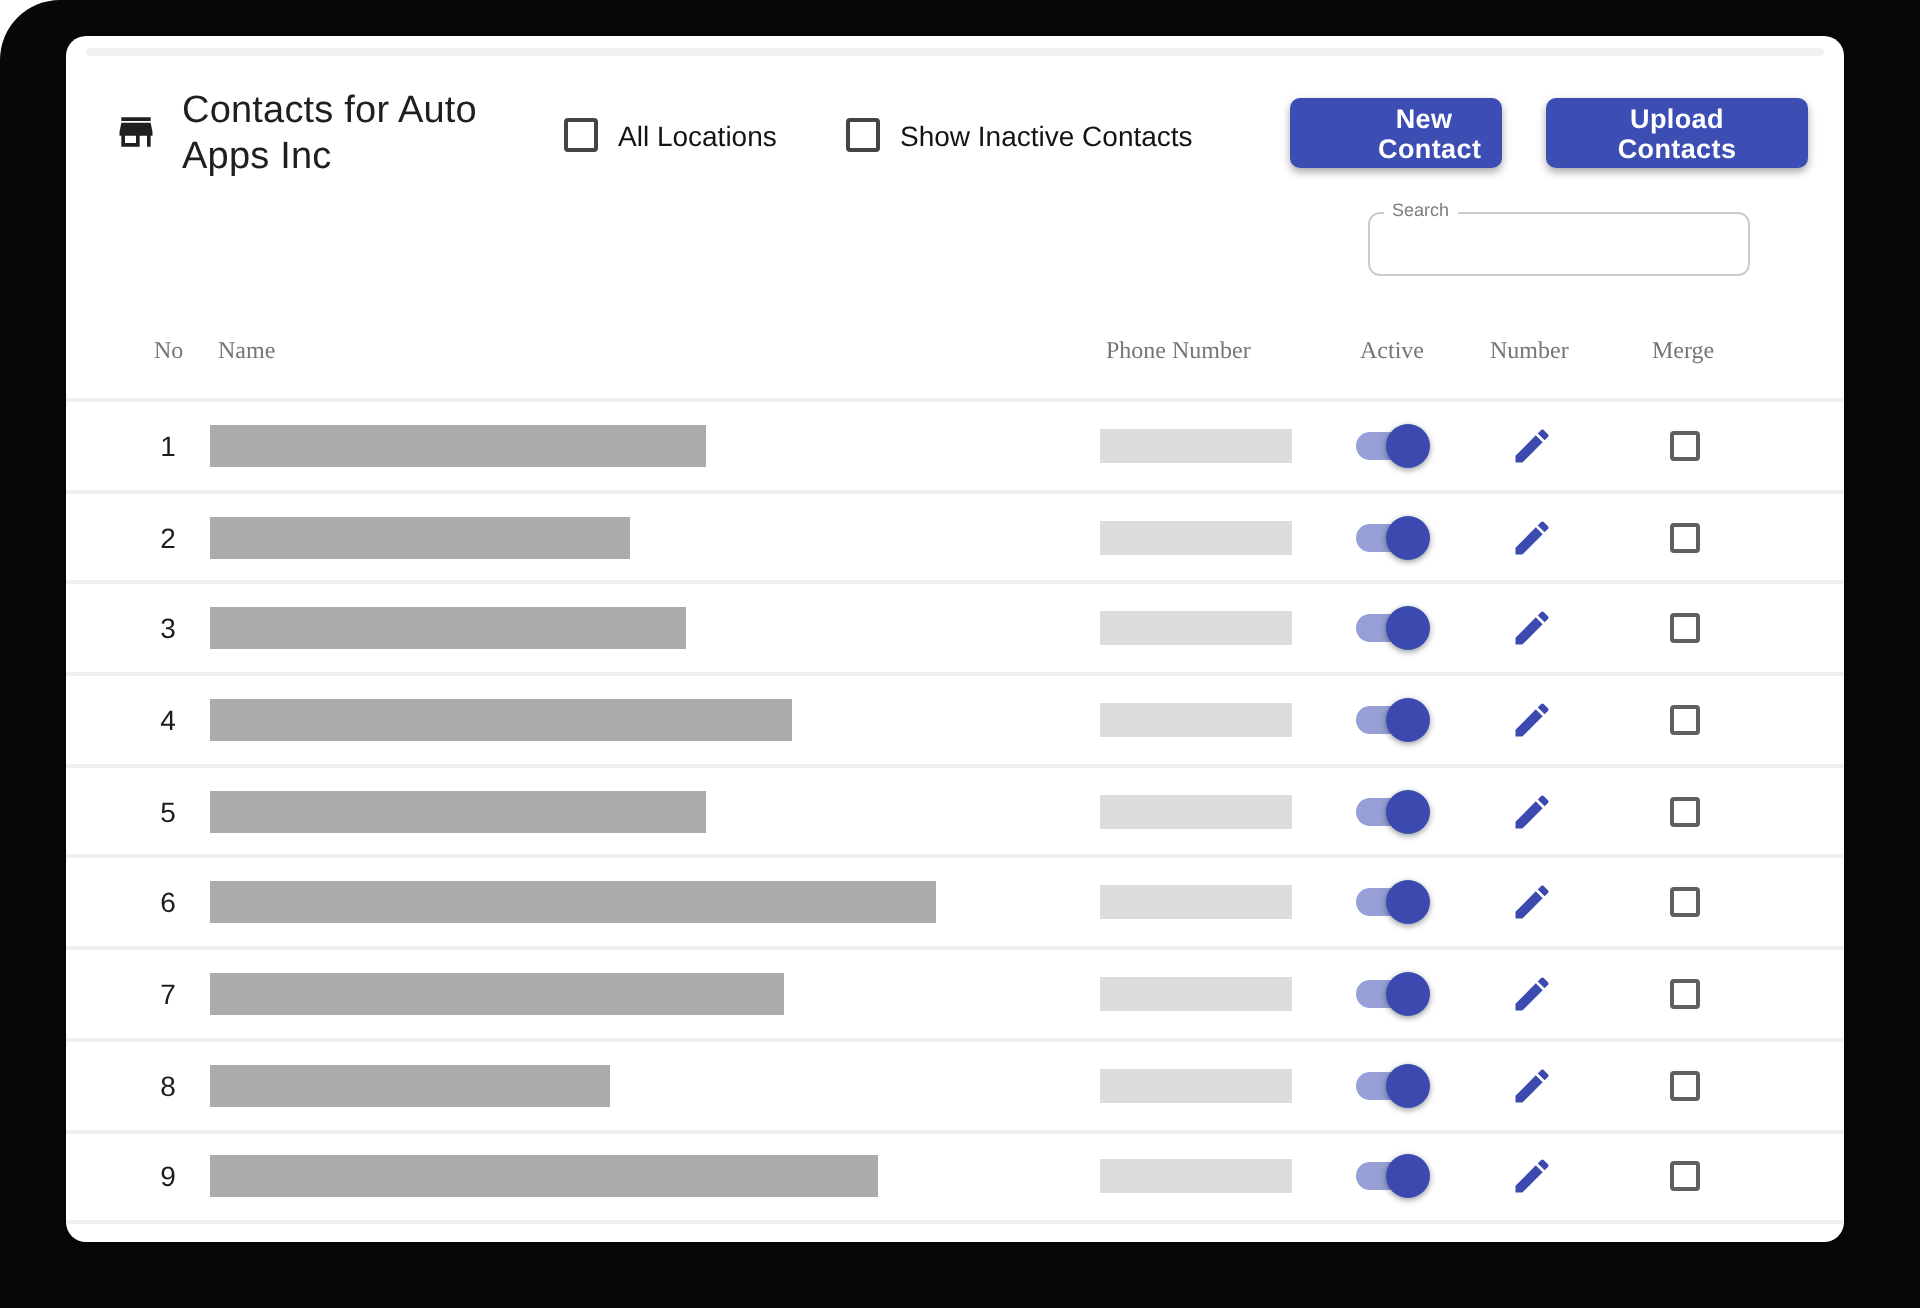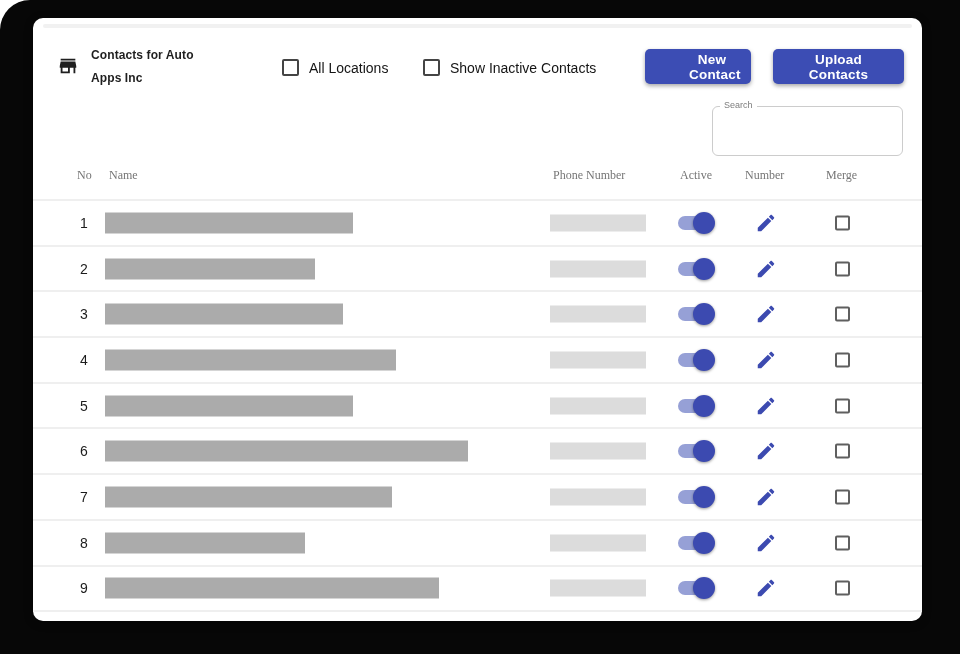--- a/index.html
+++ b/index.html
@@ -3,35 +3,35 @@
 <meta charset="utf-8">
 <style>
   * { margin:0; padding:0; box-sizing:border-box; }
   html,body { width:960px; height:654px; background:#ffffff; font-family:"Liberation Sans", sans-serif; }
   #frame { position:absolute; left:0; top:0; width:960px; height:654px; background:#070707; border-top-left-radius:30px; overflow:hidden; }
   #card { position:absolute; left:33px; top:18px; width:889px; height:603px; background:#ffffff; border-radius:10px; box-shadow:0 2px 8px rgba(0,0,0,.35); }
   .top-strip { position:absolute; left:10px; right:10px; top:6px; height:4px; background:#f1f1f1; border-radius:2px; }
 
   
   .store-icon { position:absolute; left:24px; top:37px; width:22px; height:22px; }
-  .title { position:absolute; left:58px; top:26px; font-size:12px; line-height:23px; font-weight:700; color:#1f1f1f; letter-spacing:.1px; }
+  .title { position:absolute; left:58px; top:26px; font-size:19px; line-height:23px; font-weight:400; color:#1f1f1f; letter-spacing:.1px; }
   .filter { position:absolute; top:41px; display:flex; align-items:center; gap:10px; cursor:pointer; }
   .filter.f0 { left:249px; }
   .filter.f1 { left:390px; }
   .cb { width:17px; height:17px; border:2px solid #444; border-radius:2px; background:#fff; }
   .filter-label { font-size:14px; color:#141414; white-space:nowrap; }
 
   .btn { position:absolute; top:31px; height:35px; background:#3c4db4; color:#fff; border:none; border-radius:5px;
          font-family:"Liberation Sans", sans-serif; font-size:13.5px; font-weight:600; letter-spacing:.2px;
          box-shadow:0 2px 4px rgba(0,0,0,.35); cursor:pointer; padding:0 16px; }
   .btn.new { left:612px; width:106px;padding-left:44px; }
   .btn.upload { left:740px; width:131px; }
 
   
-  .search-wrap { position:absolute; left:679px; top:88px; width:191px; height:50px; }
+  .search-wrap { position:absolute; left:651px; top:88px; width:191px; height:32px; }
   .search-input { width:100%; height:100%; border:1px solid #ccc; border-radius:6px; padding:0 10px;
                   font-family:"Liberation Sans", sans-serif; font-size:13px; color:#333; background:#fff; outline:none; }
   .search-label { position:absolute; left:8px; top:-6px; background:#fff; padding:0 4px; font-size:9px; color:#7d7d7d; }
 
   
   .thead { position:absolute; left:0; top:146px; width:100%; height:24px; font-size:12px; color:#757575; }
   .thead span { position:absolute; top:4px; white-space:nowrap;font-family:Liberation Serif, serif; }
   .th-no { left:44px; } .th-name { left:76px; } .th-phone { left:520px; }
   .th-active { left:647px; } .th-actions { left:712px; } .th-merge { left:793px; }
 

